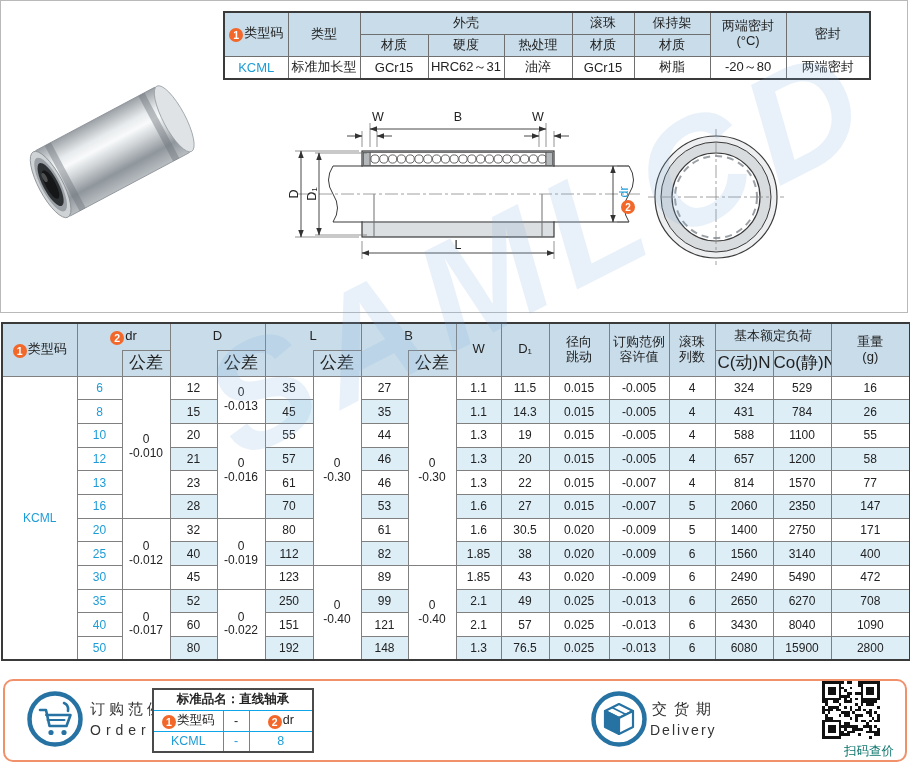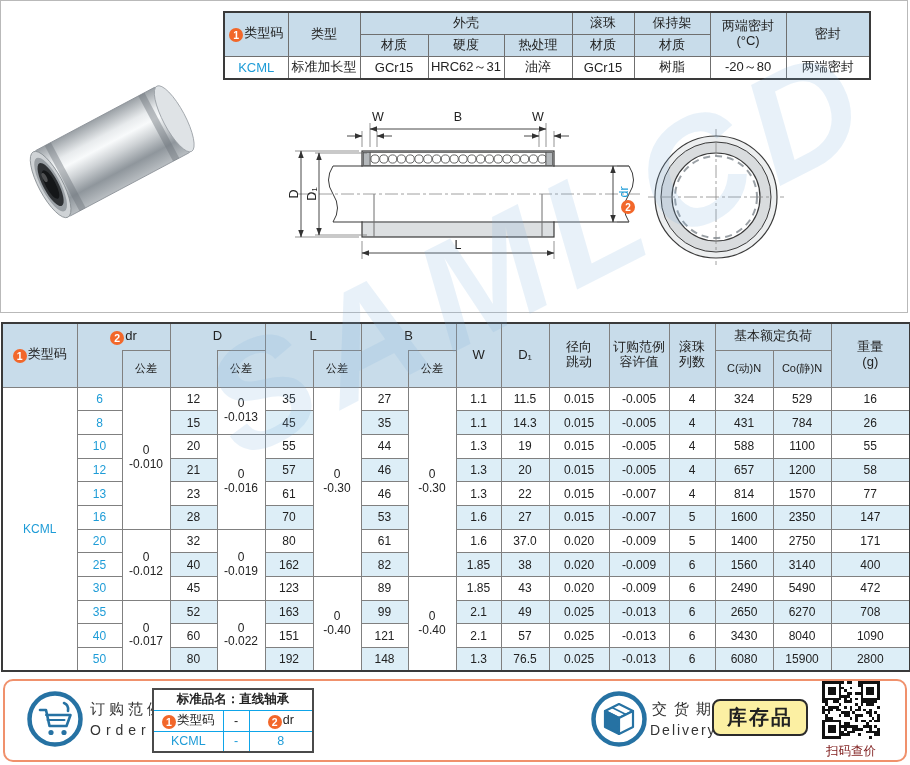--- a/index.html
+++ b/index.html
@@ -26,21 +26,21 @@
   
   .b1 { display:inline-block; width:14px; height:14px; border-radius:50%; background:#f2672a; color:#fff;
         font-size:10.5px; line-height:14px; text-align:center; font-weight:bold; font-style:normal;
         margin-right:1px; vertical-align:-2px; }
 
   
   .main-table { position:absolute; left:1px; top:322px; width:908px; border:2px solid #3a3a3a; font-size:12px; z-index:2; }
   .main-table th, .main-table td { border:1px solid #808080; }
   .main-table thead th { background:#c8dcea; font-weight:normal; font-size:13px; white-space:pre-line; line-height:1.15; }
   .main-table thead tr:first-child th { height:27px; }
-  .main-table thead tr:last-child th { height:37px; font-size:11px; }
+  .main-table thead tr:last-child th { height:26px; font-size:17px; }
   .main-table td { height:23.7px; background:#fff; }
   .main-table td.tol div { line-height:1.15; }
   .main-table tr.alt td.v { background:#ddeef7; }
   .main-table td.sz, .main-table td.code { color:#1e9cd7; }
   th.dim-label { border-bottom:0; }
   th.dim-empty { border-top:0; }
   th.tol-head { border-top:1px solid #808080; }
 
   
   .photo { position:absolute; left:10px; top:78px; z-index:3; }
@@ -51,21 +51,21 @@
   
   .bottom-box { position:absolute; left:3px; top:679px; width:904px; height:83px; border:2px solid #f0916c; border-radius:10px; background:#fff; }
   .icon-cn { position:absolute; font-size:15px; letter-spacing:4px; color:#333; }
   .icon-en { position:absolute; font-size:14px; letter-spacing:5px; color:#333; }
   .order-table { position:absolute; left:152px; top:688px; width:160px; border:2px solid #4a4a4a; font-size:12.5px; z-index:2; }
   .order-table th, .order-table td { border:1px solid #0ea5e9; height:21px; font-weight:normal; background:#fff; }
   .order-table th { font-weight:bold; }
   .stock-badge { position:absolute; left:712px; top:699px; padding:3px 13px; font-size:20px; font-weight:bold; color:#222;
     background:#fcf0a3; border:2px solid #2b2b2b; border-radius:8px; letter-spacing:2px; }
   .qr-wrap { position:absolute; left:822px; top:681px; width:58px; height:58px; }
-  .qr-caption { position:absolute; left:808px; top:743px; width:86px; text-align:center; font-size:12.5px; color:#7f1d1d; }
+  .qr-caption { position:absolute; left:808px; top:743px; width:86px; text-align:right; font-size:12.5px; color:#0f766e; }
 </style>
 </head>
 <body>
 
 <div class="page">
 
   <div class="top-box">
 
     <svg class="photo" width="200" height="155" viewBox="0 0 200 155" style="overflow:visible">
       <defs>
@@ -368,50 +368,50 @@
         <tr class="alt">
           <td class="sz">16</td>
           <td class="v">28</td>
           <td class="v">70</td>
           <td class="v">53</td>
           <td class="v">1.6</td>
           <td class="v">27</td>
           <td class="v">0.015</td>
           <td class="v">-0.007</td>
           <td class="v">5</td>
-          <td class="v">1600</td>
+          <td class="v">2060</td>
           <td class="v">2350</td>
           <td class="v">147</td>
         </tr>
         <tr>
           <td class="sz">20</td>
           <td rowspan="3" class="tol">
             <div>0</div>
             <div>-0.012</div>
           </td>
           <td class="v">32</td>
           <td rowspan="3" class="tol">
             <div>0</div>
             <div>-0.019</div>
           </td>
           <td class="v">80</td>
           <td class="v">61</td>
           <td class="v">1.6</td>
-          <td class="v">37.0</td>
+          <td class="v">30.5</td>
           <td class="v">0.020</td>
           <td class="v">-0.009</td>
           <td class="v">5</td>
           <td class="v">1400</td>
           <td class="v">2750</td>
           <td class="v">171</td>
         </tr>
         <tr class="alt">
           <td class="sz">25</td>
           <td class="v">40</td>
-          <td class="v">162</td>
+          <td class="v">112</td>
           <td class="v">82</td>
           <td class="v">1.85</td>
           <td class="v">38</td>
           <td class="v">0.020</td>
           <td class="v">-0.009</td>
           <td class="v">6</td>
           <td class="v">1560</td>
           <td class="v">3140</td>
           <td class="v">400</td>
         </tr>
@@ -441,21 +441,21 @@
           <td class="sz">35</td>
           <td rowspan="3" class="tol">
             <div>0</div>
             <div>-0.017</div>
           </td>
           <td class="v">52</td>
           <td rowspan="3" class="tol">
             <div>0</div>
             <div>-0.022</div>
           </td>
-          <td class="v">163</td>
+          <td class="v">250</td>
           <td class="v">99</td>
           <td class="v">2.1</td>
           <td class="v">49</td>
           <td class="v">0.025</td>
           <td class="v">-0.013</td>
           <td class="v">6</td>
           <td class="v">2650</td>
           <td class="v">6270</td>
           <td class="v">708</td>
         </tr>
@@ -531,21 +531,20 @@
     <g stroke="#2672a3" stroke-width="2.2" stroke-linejoin="round">
       <polygon points="29,14 43,21 29,28 15,21" fill="#ffffff"></polygon>
       <polygon points="15,21 29,28 29,44 15,37" fill="#2672a3"></polygon>
       <polygon points="43,21 29,28 29,44 43,37" fill="#ffffff"></polygon>
       <path d="M22,17.5 L36,24.5" fill="none" stroke-width="1.6"></path>
     </g>
   </svg>
   <div class="icon-cn" style="left:652px;top:700px;letter-spacing:7px">交货期</div>
   <div class="icon-en" style="left:650px;top:722px;letter-spacing:2px">Delivery</div>
 
-  <div class="stock-badge">库存品</div>
 
   <div class="qr-wrap"><svg id="qr" width="58" height="58" viewBox="0 0 21 21" shape-rendering="crispEdges">
         <rect x="0" y="0" width="1" height="1" fill="#111"></rect>
         <rect x="1" y="0" width="1" height="1" fill="#111"></rect>
         <rect x="2" y="0" width="1" height="1" fill="#111"></rect>
         <rect x="3" y="0" width="1" height="1" fill="#111"></rect>
         <rect x="4" y="0" width="1" height="1" fill="#111"></rect>
         <rect x="5" y="0" width="1" height="1" fill="#111"></rect>
         <rect x="6" y="0" width="1" height="1" fill="#111"></rect>
         <rect x="0" y="1" width="1" height="1" fill="#111"></rect>

